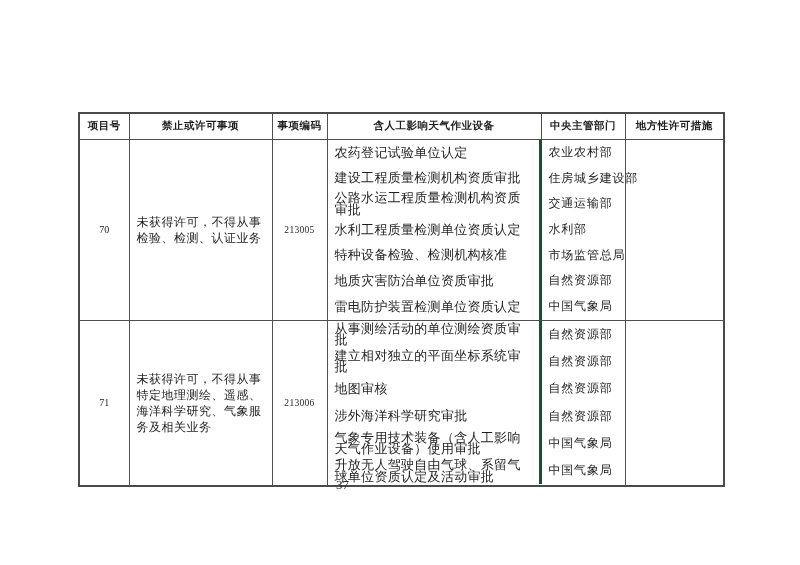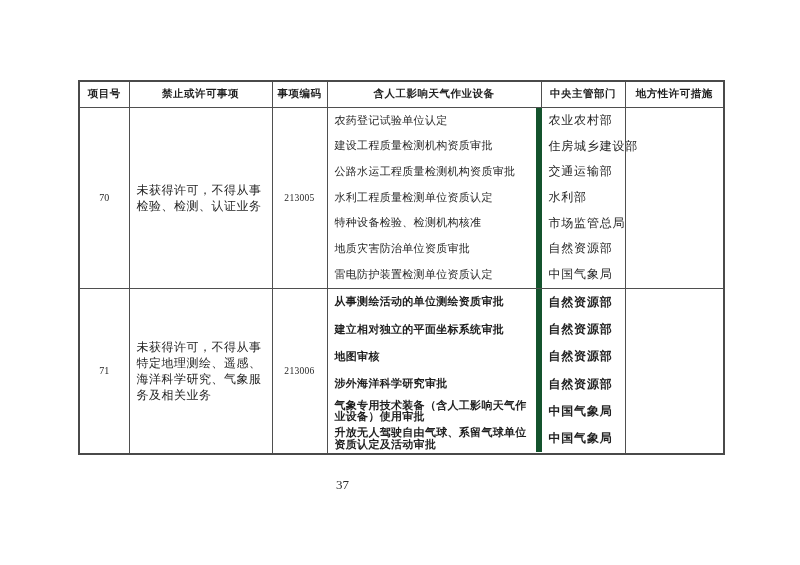--- a/index.html
+++ b/index.html
@@ -6,21 +6,21 @@
   html, body { background: #ffffff; }
   body {
     width: 800px; height: 565px;
     font-family: "Liberation Serif", "DejaVu Serif", serif;
     color: #1f1f1f;
     position: relative;
     overflow: hidden;
   }
   .doc-table {
     position: absolute;
-    left: 78px; top: 80px;
+    left: 78px; top: 112px;
     width: 645px;
     border-collapse: collapse;
     table-layout: fixed;
     border: 2px solid #4a4a4a;
   }
   .doc-table td, .doc-table th {
     border: 1px solid #4f4f4f;
     vertical-align: middle;
   }
   .doc-table thead th {
@@ -38,28 +38,28 @@
     font-size: 12px;
     line-height: 16px;
     text-align: left;
     padding: 0 6px 0 7px;
     letter-spacing: 0.5px;
   }
   .c-code { text-align: center; font-size: 9.5px; letter-spacing: 0.3px; margin-left: 26px; }
   .c-measures { padding: 0; vertical-align: top; }
   .measures-stack { display: flex; flex-direction: column; width: 100%; }
   .body-row-0 .measures-stack { height: 180px; }
-  .body-row-1 .measures-stack { height: 164px; font-weight: bold; }
+  .body-row-1 .measures-stack { height: 164px; }
   .measure-row { flex: 1 1 0; display: flex; min-height: 0; }
   .m-desc {
     width: 214px;
     flex: 0 0 214px;
-    border-right: 6px solid #14532d;
+    border-right: 3px solid #14532d;
     display: flex; align-items: center;
-    font-size: 11px;
+    font-size: 13px;
     line-height: 11.5px;
     padding: 0 8px 0 7px;
     letter-spacing: 0.3px;
   }
   .m-dept {
     flex: 1 1 auto;
     display: flex; align-items: center;
     font-size: 12px;
     padding-left: 7px;
     letter-spacing: 0.8px;

